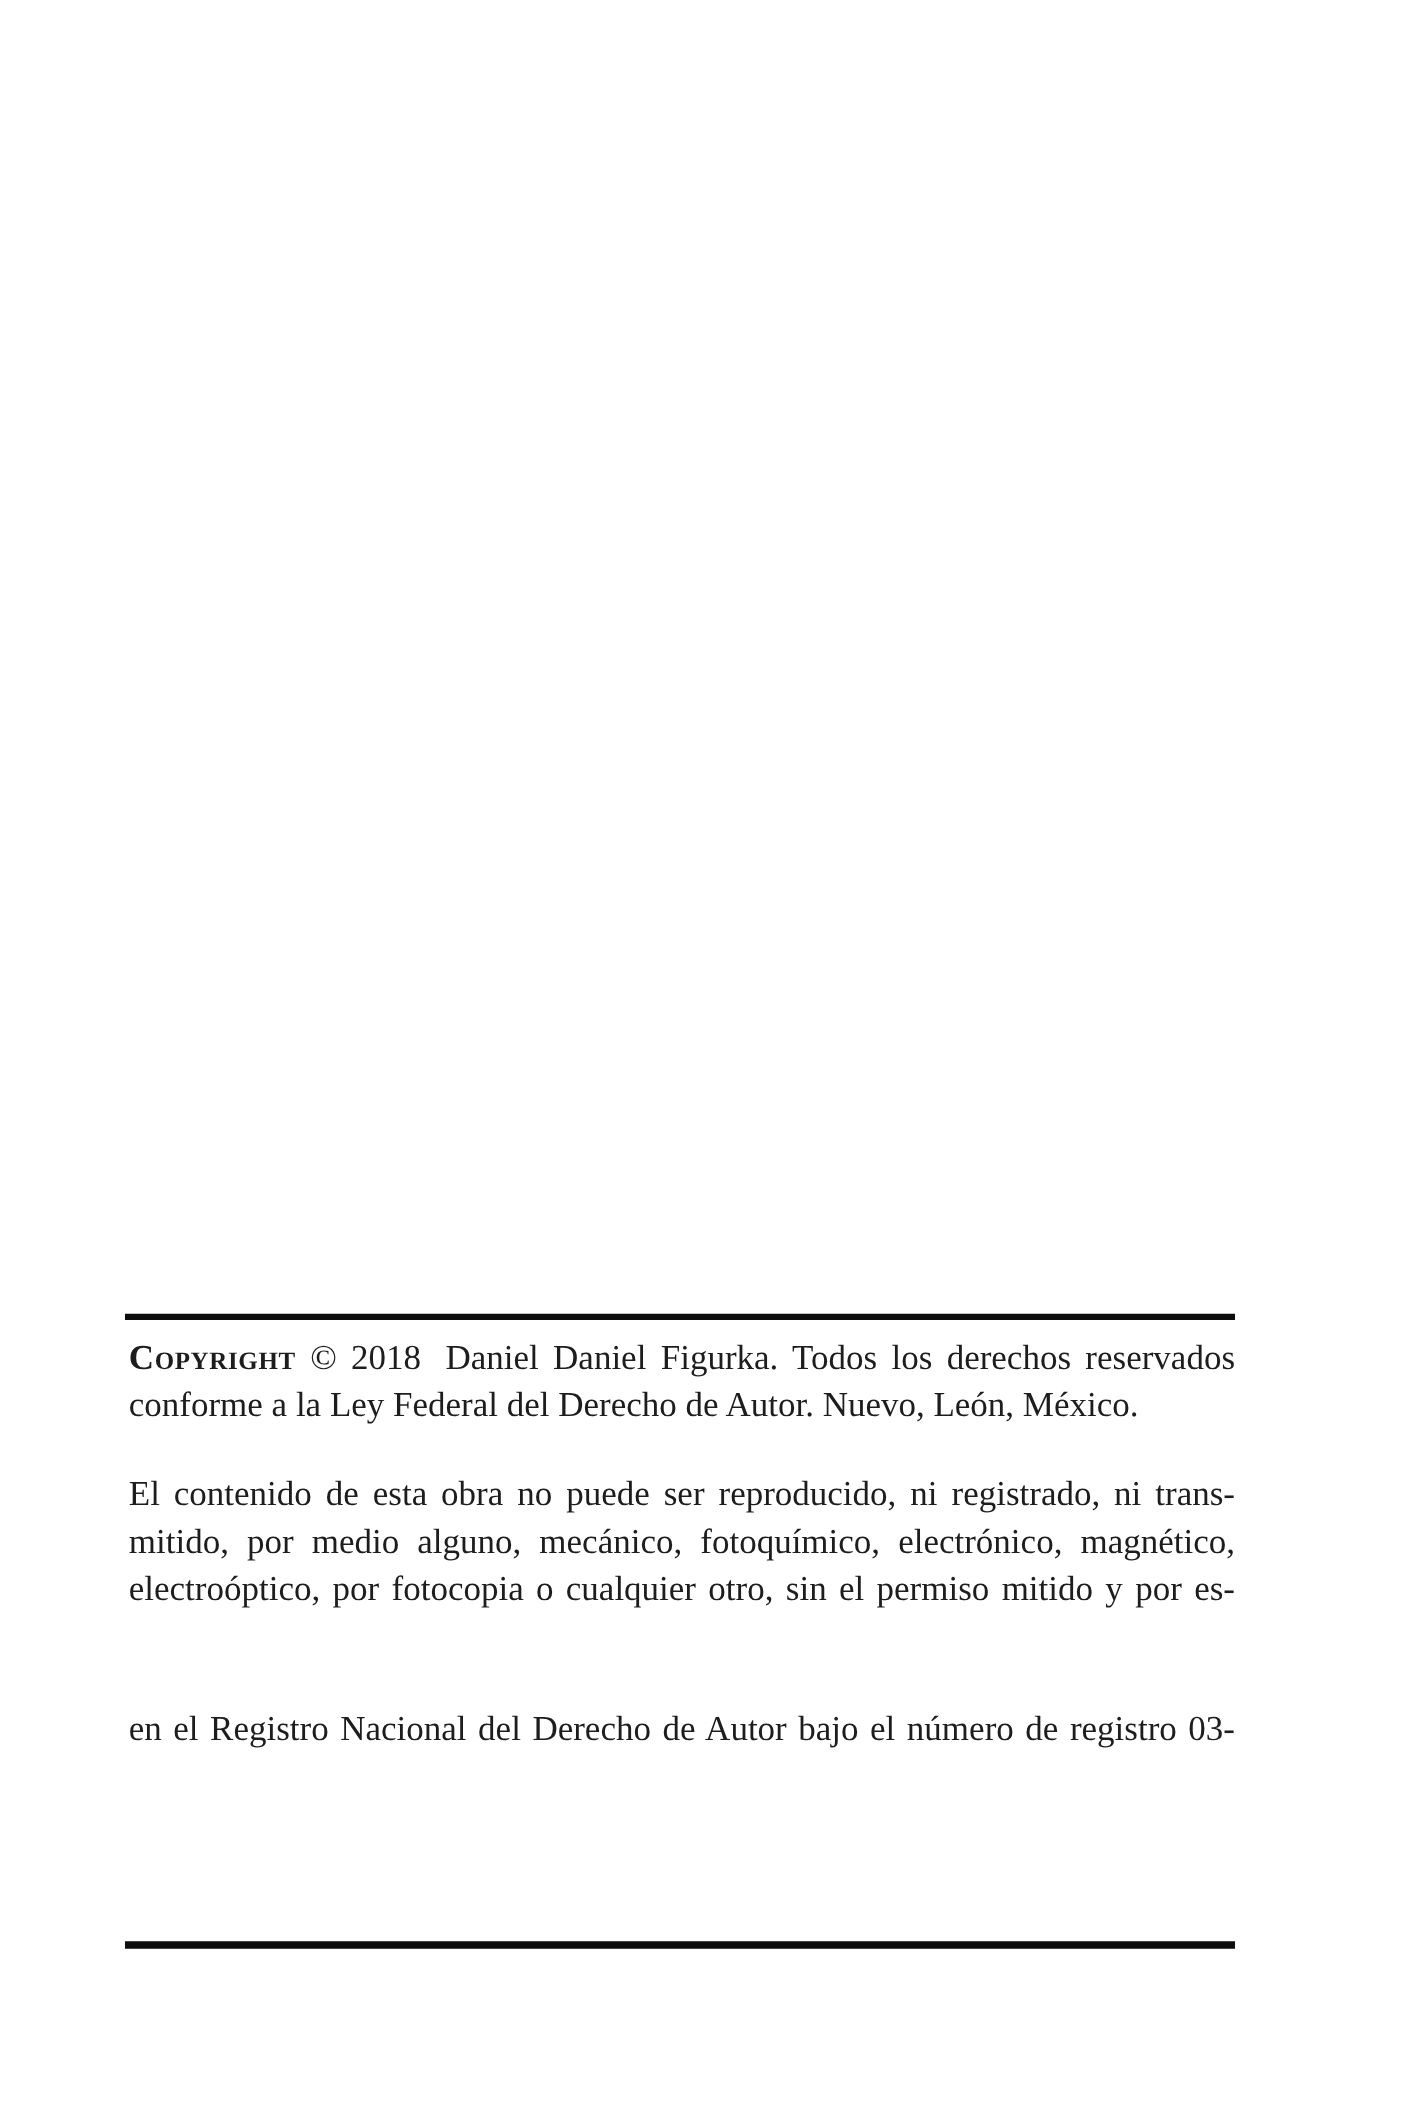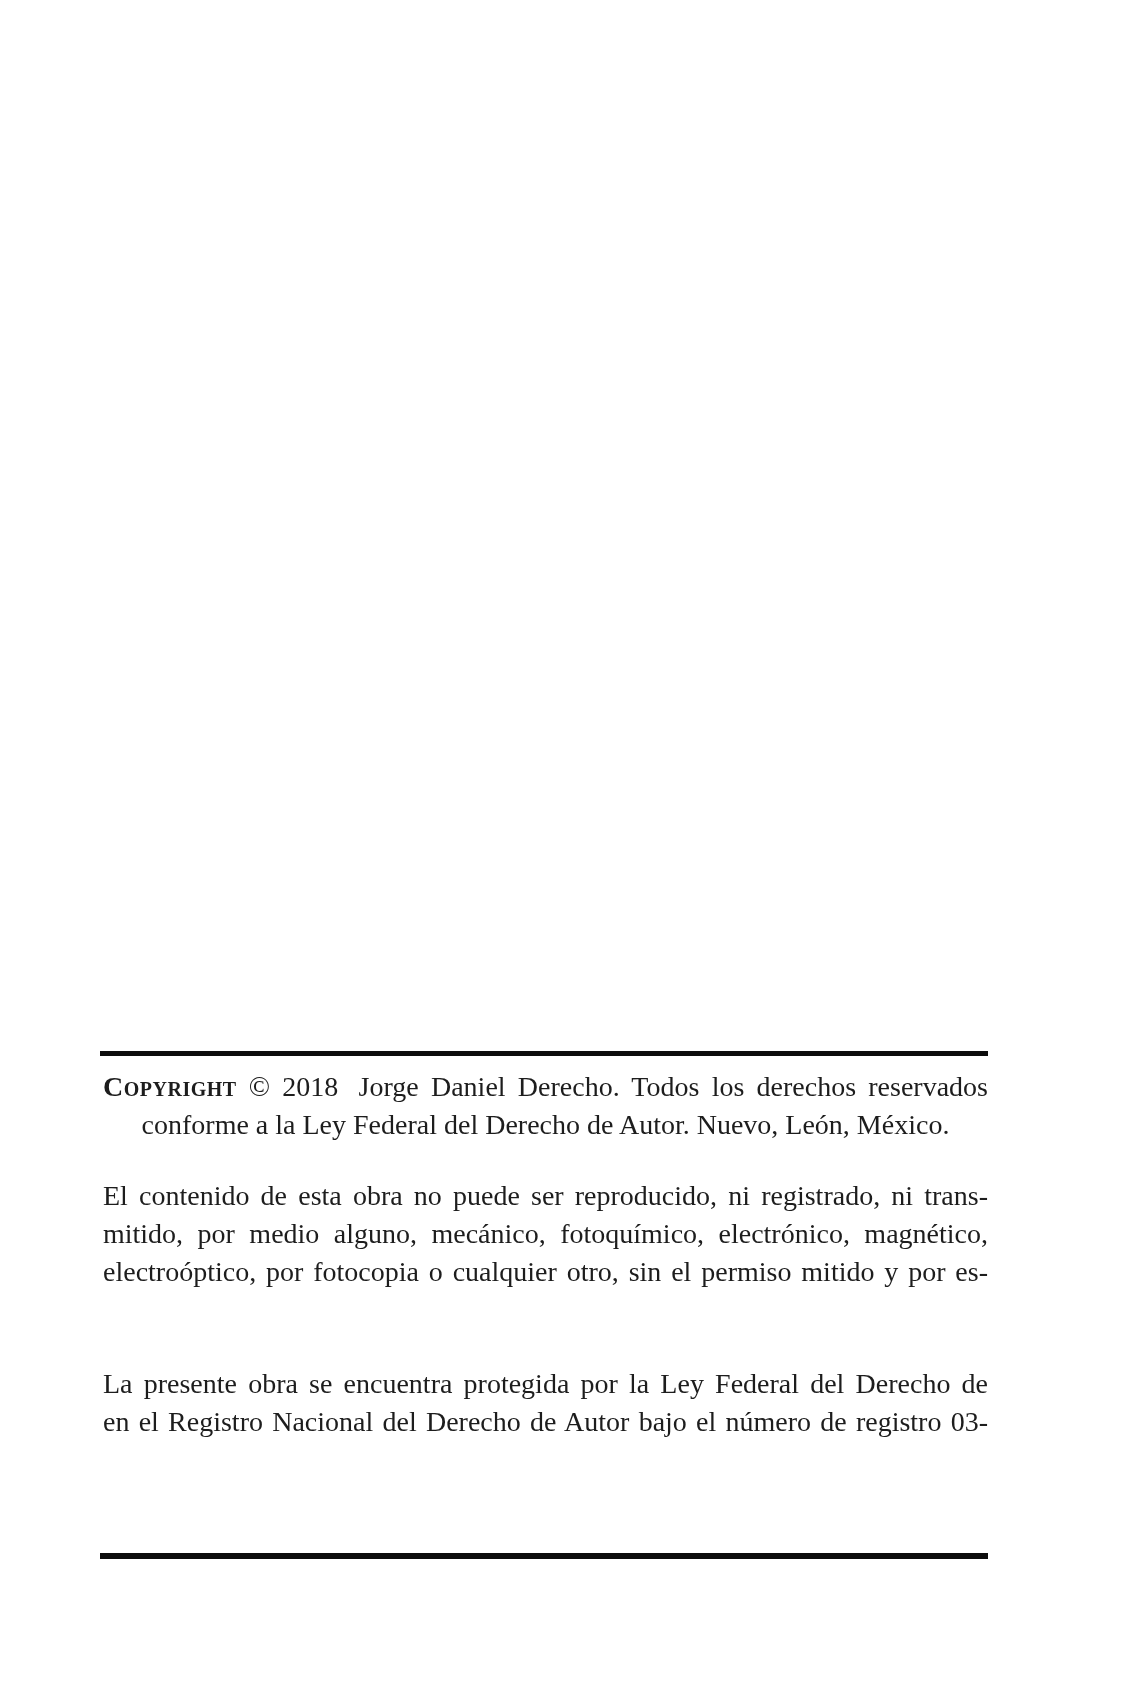--- a/index.html
+++ b/index.html
@@ -39,51 +39,50 @@
 
   
   .jline {
     text-align: justify;
     text-align-last: justify;
     text-justify: inter-word;
     white-space: normal;
   }
   
   .lline {
-    text-align: center;
+    text-align: left;
   }
 
   .lead {
     font-weight: bold;
     font-variant: small-caps;
     letter-spacing: 0.5px;
   }
   .lead-year {
     font-weight: normal;
     margin-right: 8px;
   }
 </style>
 </head>
 <body>
 
 <div class="page">
 
   <div class="rule rule-top"></div>
 
   <div class="para para-1">
-    <div class="jline"><span class="lead">Copyright</span> <span class="lead-year">© 2018</span> <span>Jorge Daniel Derecho. Todos los derechos reservados</span></div>
+    <div class="jline"><span class="lead">Copyright</span> <span class="lead-year">© 2018</span> <span>Daniel Daniel Figurka. Todos los derechos reservados</span></div>
     <div class="lline">conforme a la Ley Federal del Derecho de Autor. Nuevo, León, México.</div>
   </div>
 
   <div class="para para-2">
     <div class="jline">El contenido de esta obra no puede ser reproducido, ni registrado, ni trans-</div>
     <div class="jline">mitido, por medio alguno, mecánico, fotoquímico, electrónico, magnético,</div>
     <div class="jline">electroóptico, por fotocopia o cualquier otro, sin el permiso mitido y por es-</div>
   </div>
 
   <div class="para para-3">
-    <div class="jline">La presente obra se encuentra protegida por la Ley Federal del Derecho de</div>
     <div class="jline">en el Registro Nacional del Derecho de Autor bajo el número de registro 03-</div>
   </div>
 
   <div class="rule rule-bottom"></div>
 
 </div>
 
 </body></html>

